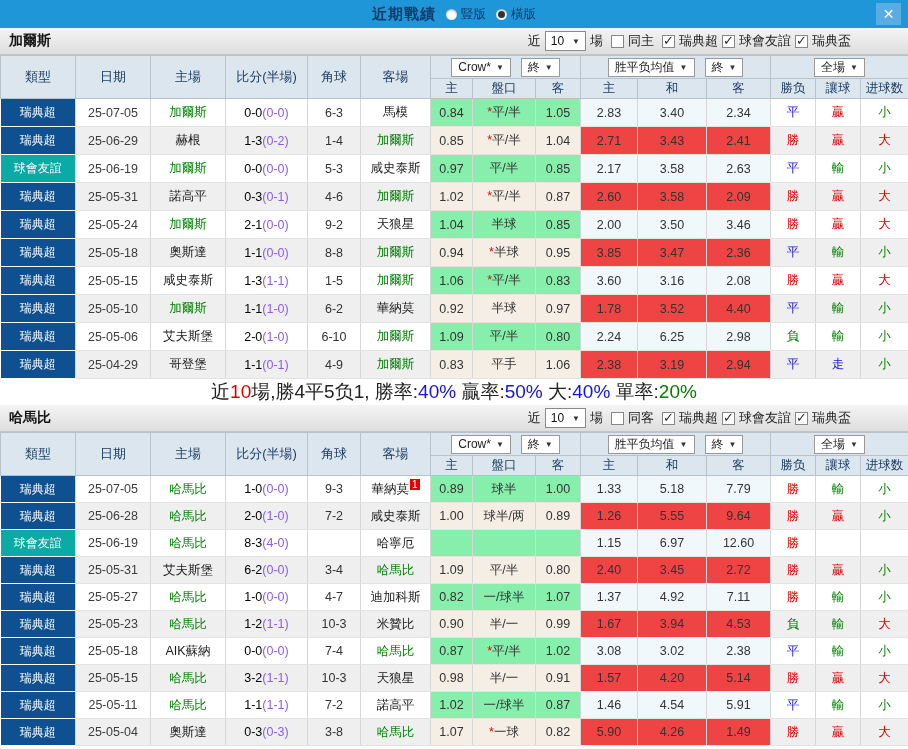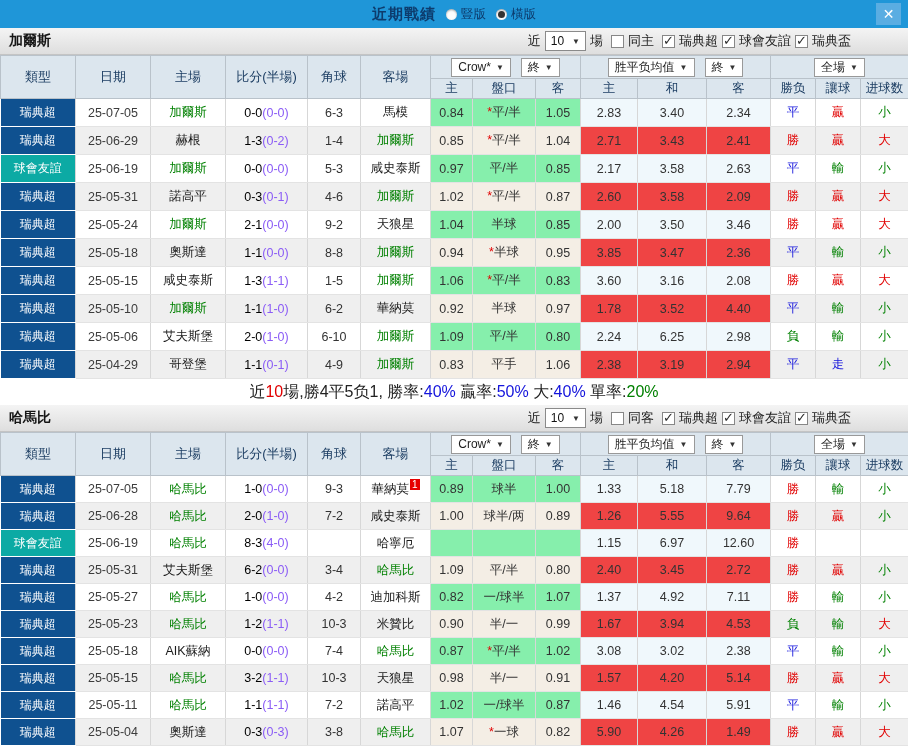--- a/index.html
+++ b/index.html
@@ -63,21 +63,21 @@
   tbody tr.even td.crow-col { background:#f4eee5; }
   td.avg-col { background:#f0f8fc; }
   tbody tr.even td.avg-col { background:#ef4444; }
   .red { color:#e10000; }
   .blue { color:#1414dc; }
   .green { color:#008000; }
   .dark { color:#222; }
 
   
   .summary { height:26px; display:flex; align-items:center; justify-content:center;
-    font-size:16px; background:#fff; color:#222; }
+    font-size:19px; background:#fff; color:#222; }
   .summary span { white-space:pre; }
 </style>
 </head>
 <body>
 
 <div class="titlebar">
   <span class="title">近期戰績</span>
   <span class="radio-option">
     <span class="radio"></span>
     <span>豎版</span>
@@ -516,21 +516,21 @@
         <td class="avg-col">2.72</td>
         <td class="outcome red">勝</td>
         <td class="outcome red">贏</td>
         <td class="outcome green">小</td>
       </tr>
       <tr class="odd">
         <td class="type-cell league">瑞典超</td>
         <td class="date-cell">25-05-27</td>
         <td class="team-cell hl">哈馬比</td>
         <td class="score-cell"><span class="ft">1-0</span><span class="ht">(0-0)</span></td>
-        <td class="corner-cell">4-2</td>
+        <td class="corner-cell">4-7</td>
         <td class="team-cell">迪加科斯</td>
         <td class="crow-col">0.82</td>
         <td class="crow-col">一/球半</td>
         <td class="crow-col">1.07</td>
         <td class="avg-col">1.37</td>
         <td class="avg-col">4.92</td>
         <td class="avg-col">7.11</td>
         <td class="outcome red">勝</td>
         <td class="outcome green">輸</td>
         <td class="outcome green">小</td>

